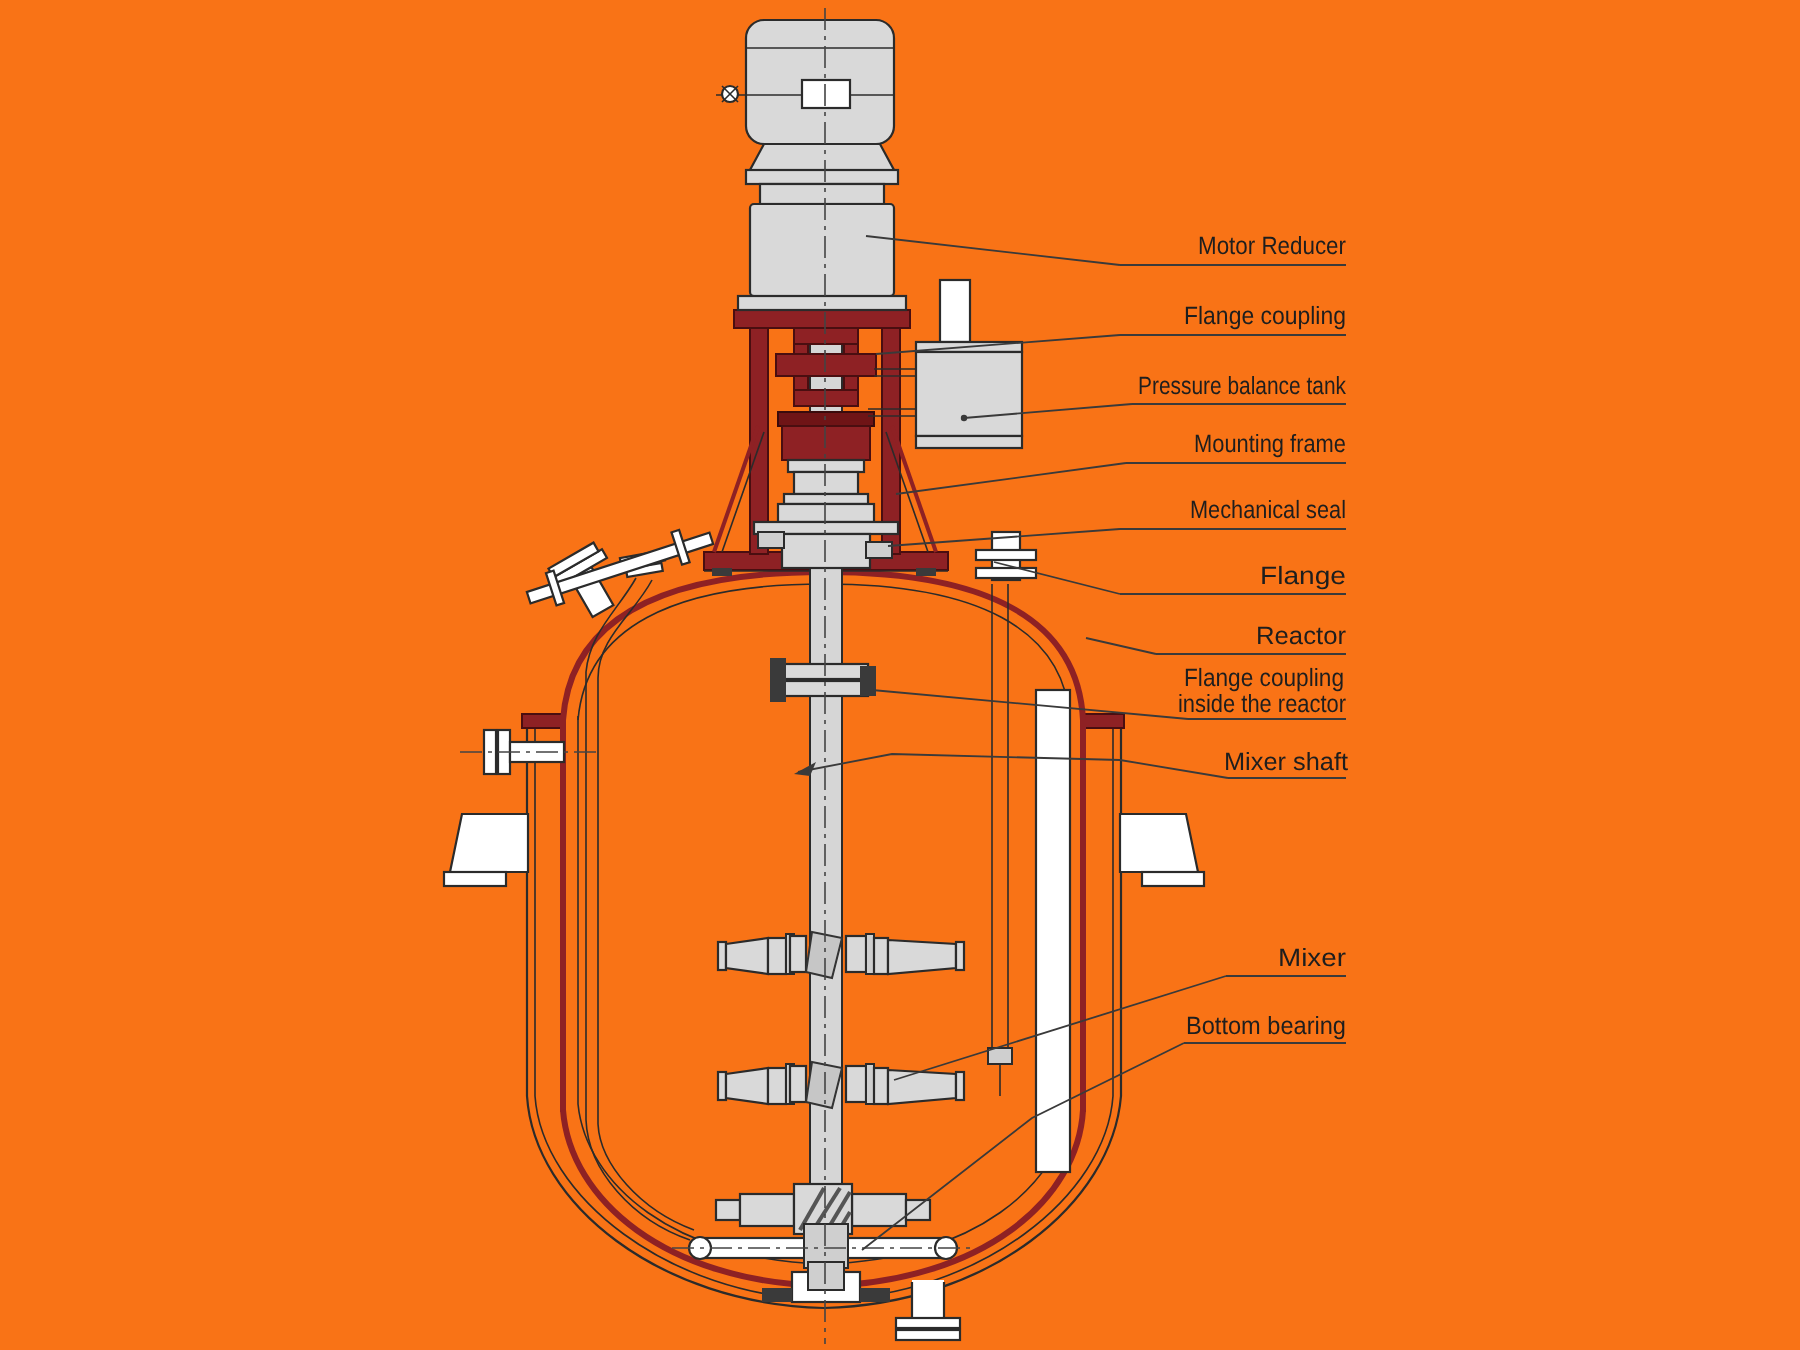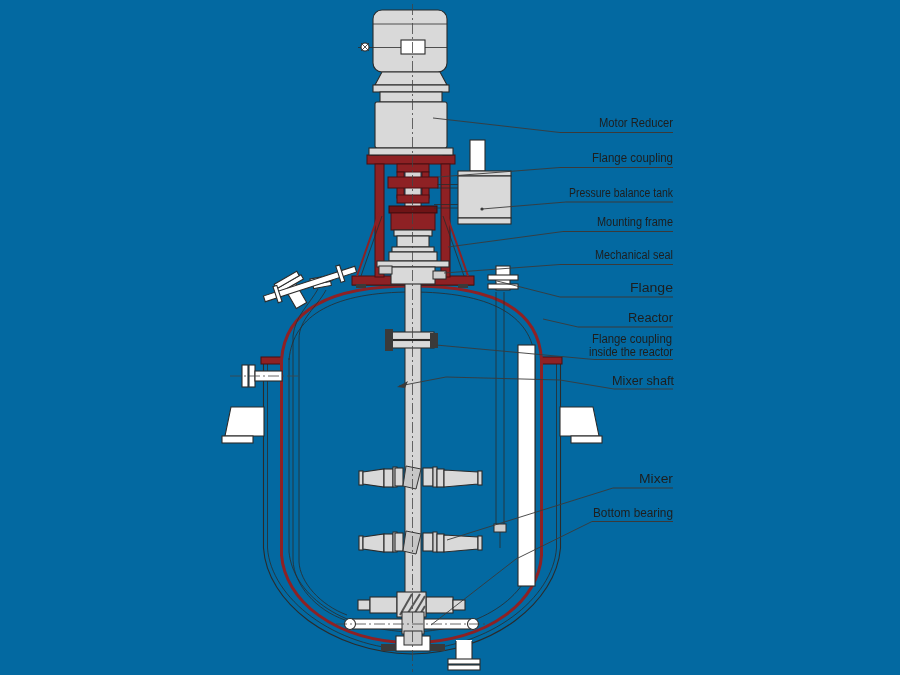--- a/index.html
+++ b/index.html
@@ -1,16 +1,16 @@
 <!DOCTYPE html>
 <html style="--accent-red: #8e2124; --line-black: #2b2b2b; --fill-gray: #d9d9d9;"><head>
 <meta charset="utf-8">
 <style>
   html,body{margin:0;padding:0;background:#ffffff;}
-  .stage{width:900px;height:675px;position:relative;background:#0369a1;overflow:hidden;
+  .stage{width:900px;height:675px;position:relative;background:#f97316;overflow:hidden;
          font-family:"Liberation Sans", sans-serif;}
   svg{display:block;}
   .gray{fill:#d9d9d9;stroke:#2b2b2b;stroke-width:1.1;}
   .gray2{fill:#cfcfcf;stroke:#2b2b2b;stroke-width:1;}
   .white{fill:#ffffff;stroke:#2b2b2b;stroke-width:1.1;}
   .red{fill:var(--accent-red,#8e2124);stroke:#4a0e10;stroke-width:1;}
   .reddark{fill:#6f1416;stroke:#3a0b0c;stroke-width:1;}
   .ln{stroke:#2b2b2b;stroke-width:1.1;fill:none;}
   .lnthin{stroke:#2b2b2b;stroke-width:0.8;fill:none;}
   .redln{stroke:var(--accent-red,#8e2124);stroke-width:3;fill:none;}

